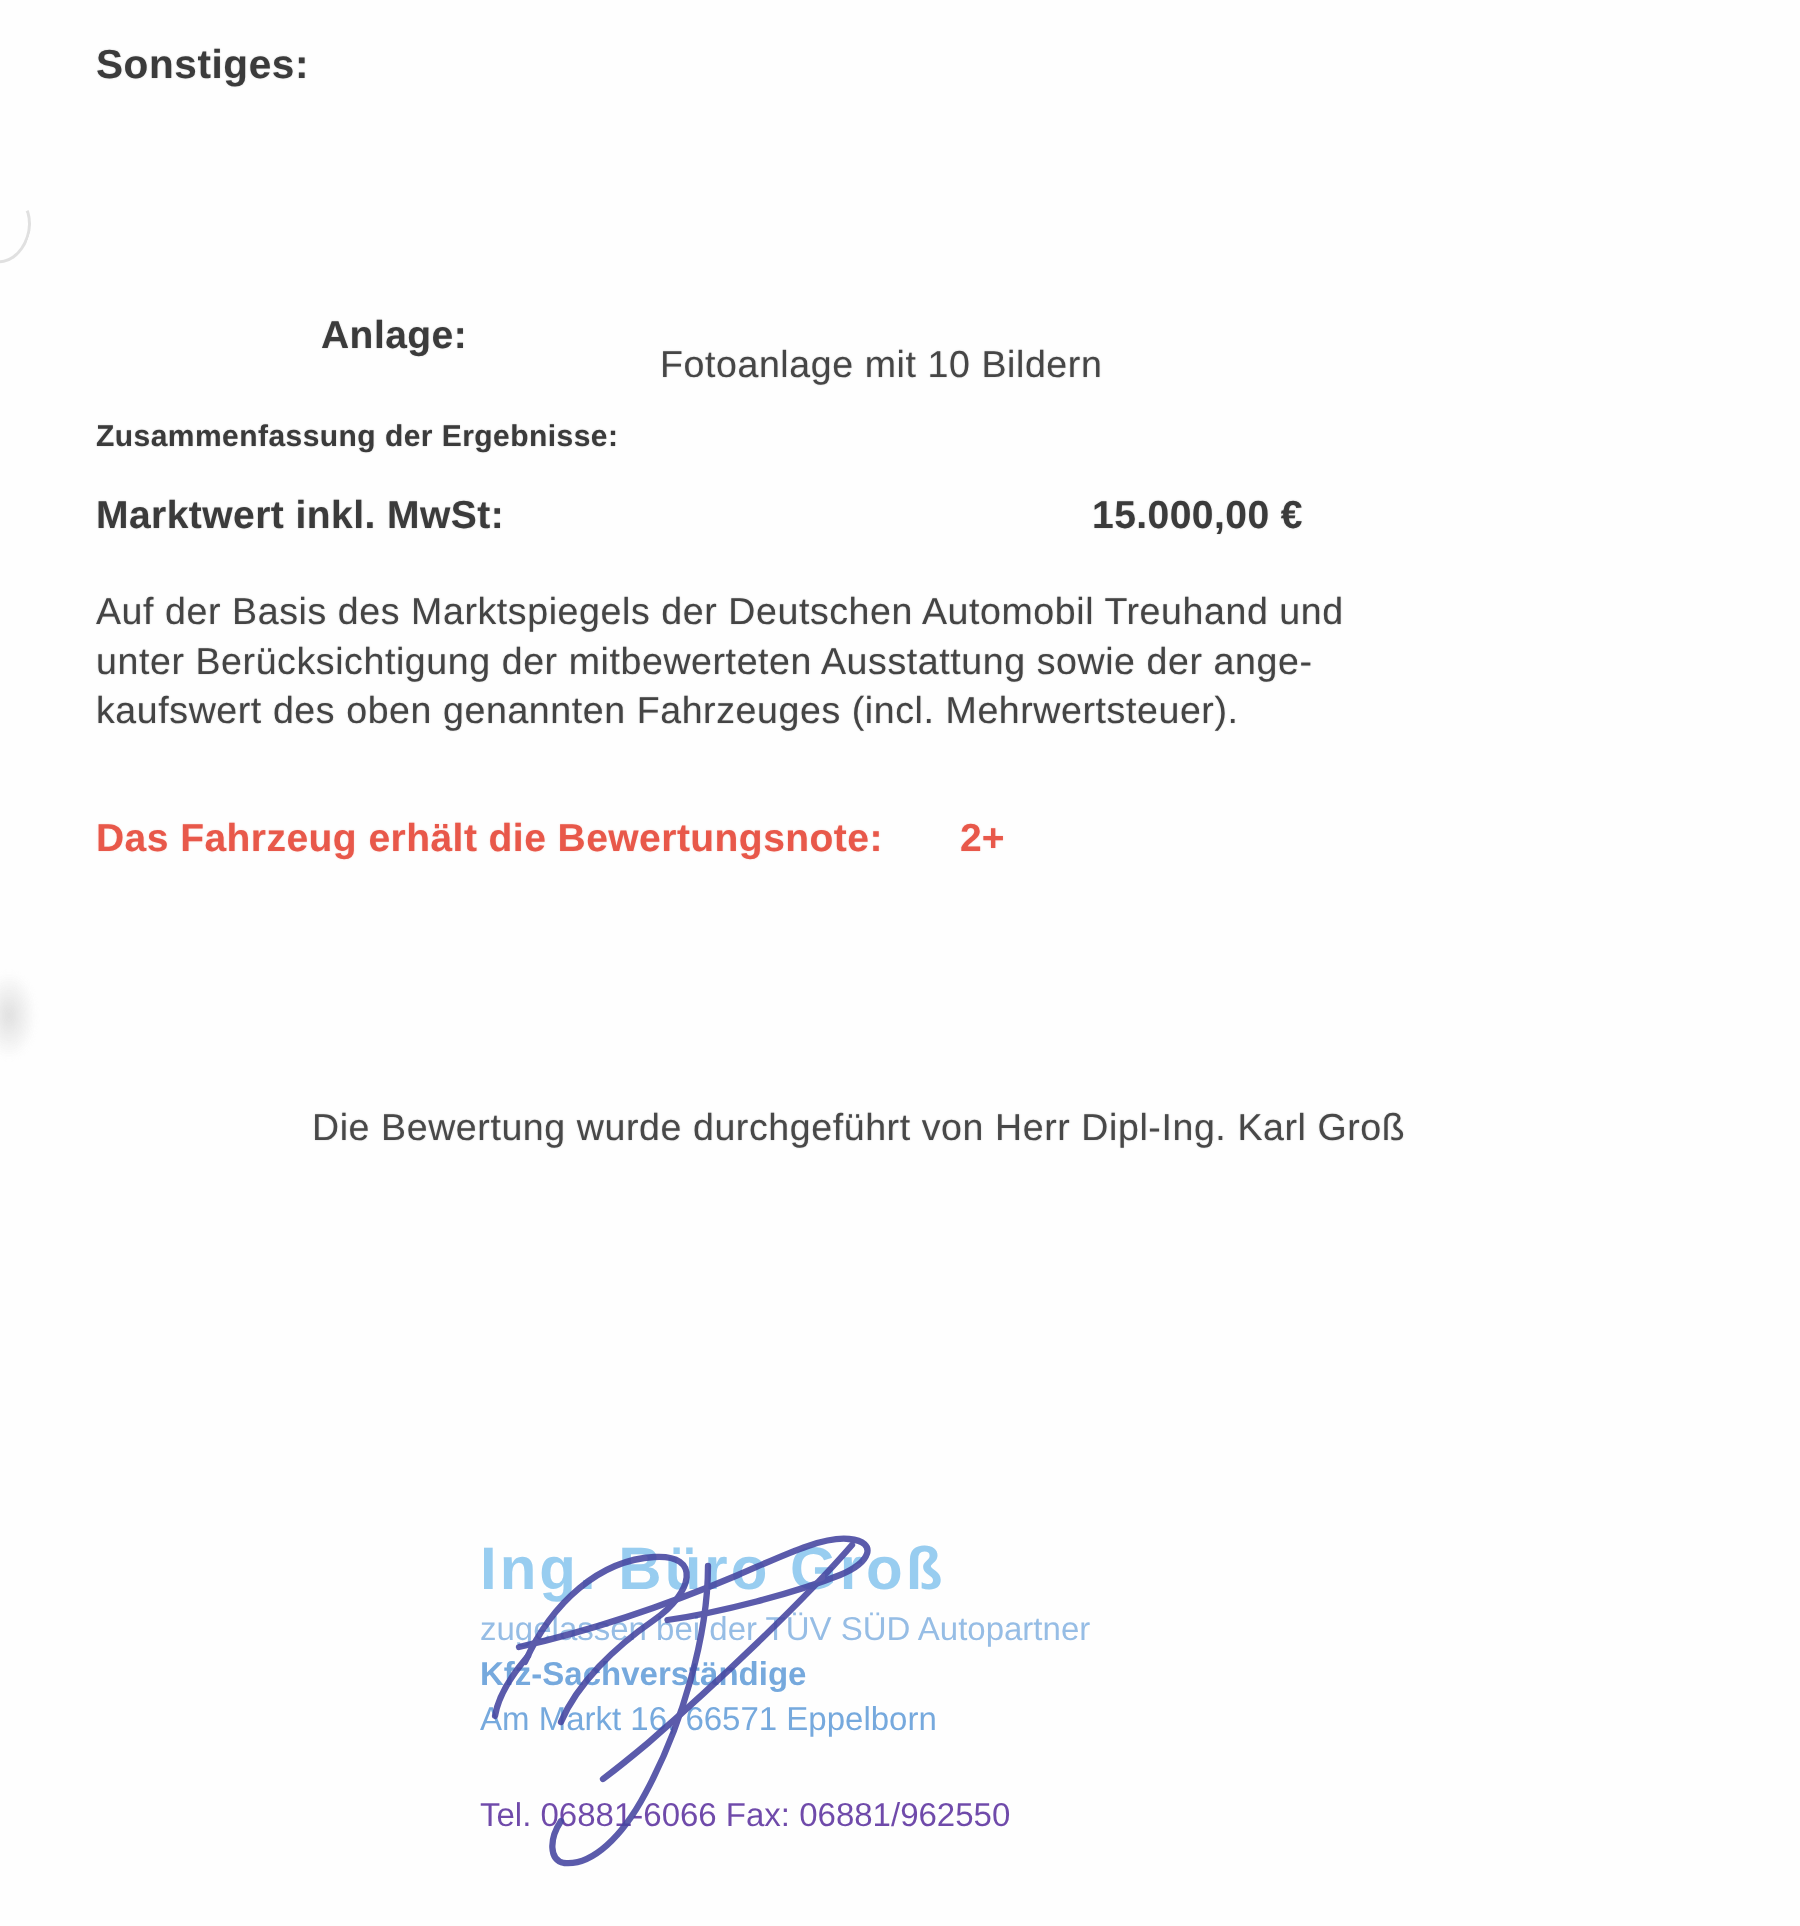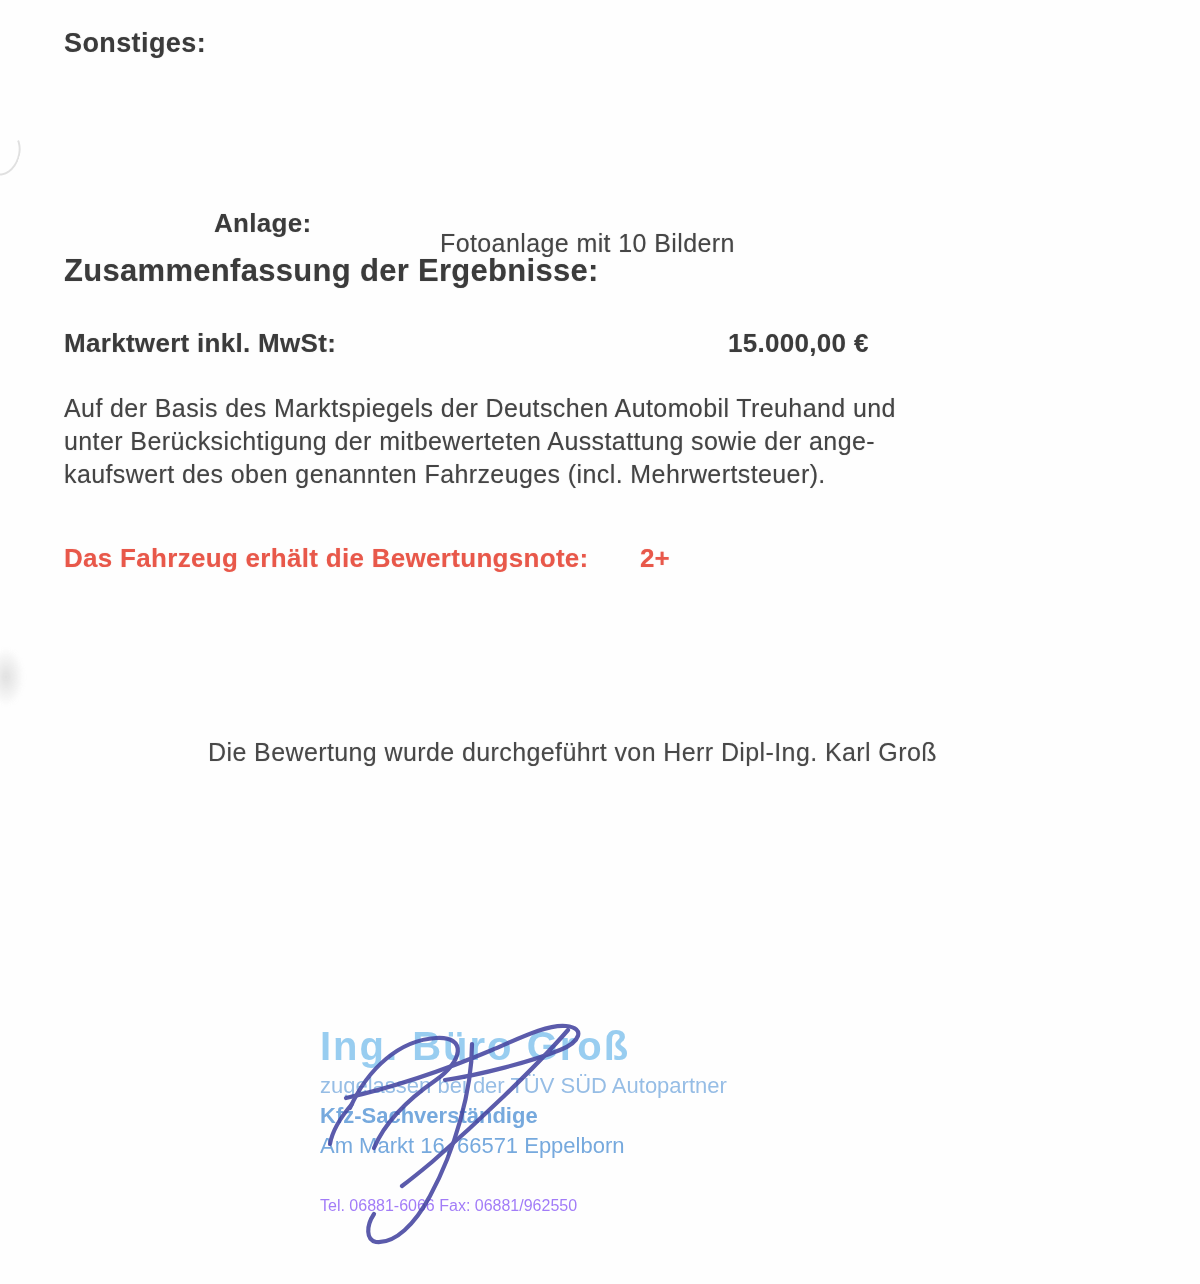--- a/index.html
+++ b/index.html
@@ -11,40 +11,40 @@
     font-family:"Liberation Sans", sans-serif;
     color:#3b3b3b;
   }
   .abs{position:absolute;white-space:nowrap;}
   .soft{text-shadow:0 0 1px rgba(70,70,70,.35);}
   .bold{font-weight:bold;}
 
   .heading-sonstiges{left:64px;top:28px;font-size:27px;letter-spacing:.4px;}
   .anlage-label{left:214px;top:208px;font-size:26px;letter-spacing:.3px;}
   .anlage-value{left:440px;top:209px;font-size:25px;letter-spacing:.4px;color:#464646;margin-top:20px;}
-  .zusammenfassung{left:64px;top:253px;font-size:31px;letter-spacing:.3px;}
+  .zusammenfassung{left:64px;top:280px;font-size:20px;letter-spacing:.3px;}
   .marktwert-label{left:64px;top:328px;font-size:26px;letter-spacing:.3px;}
   .marktwert-value{left:728px;top:328px;font-size:26px;letter-spacing:.3px;}
 
   .basis-paragraph{left:64px;top:392px;font-size:25px;line-height:33px;letter-spacing:.4px;color:#444444;}
   .basis-paragraph div{white-space:nowrap;}
 
   .note-row{left:64px;top:543px;font-size:26px;letter-spacing:.3px;}
   .red{color:#e8584a;text-shadow:0 0 1px rgba(232,88,74,.35);}
   .note-value{left:640px;top:543px;font-size:26px;}
 
   .assessor-line{left:208px;top:738px;font-size:25px;letter-spacing:.4px;color:#484848;}
   .place-date{left:208px;top:960px;font-size:27px;letter-spacing:.3px;}
 
   .stamp{left:320px;top:1024px;width:420px;text-align:left;filter:blur(0.5px);}
   .stamp-title{font-size:40px;font-weight:bold;color:#90c9ef;letter-spacing:2px;opacity:.92;}
   .stamp-line{font-size:22px;color:#5e9ad8;margin-top:4px;opacity:.85;}
   .stamp-line.b{font-weight:bold;}
   .stamp-line.faded{opacity:.65;}
-  .stamp-phone{font-size:16px;color:#8b5cf6;margin-top:38px;opacity:.8;}
+  .stamp-phone{font-size:22px;color:#4c1d95;margin-top:38px;opacity:.8;}
 
   .signature-svg{position:absolute;left:0;top:0;pointer-events:none;}
 
   .artifact-top{
     left:-14px;top:130px;width:30px;height:42px;
     border:2px solid #d9d9d9;border-radius:50%;
     border-left-color:transparent;border-top-color:transparent;
     transform:rotate(18deg);opacity:.8;
   }
   .artifact-mid{

